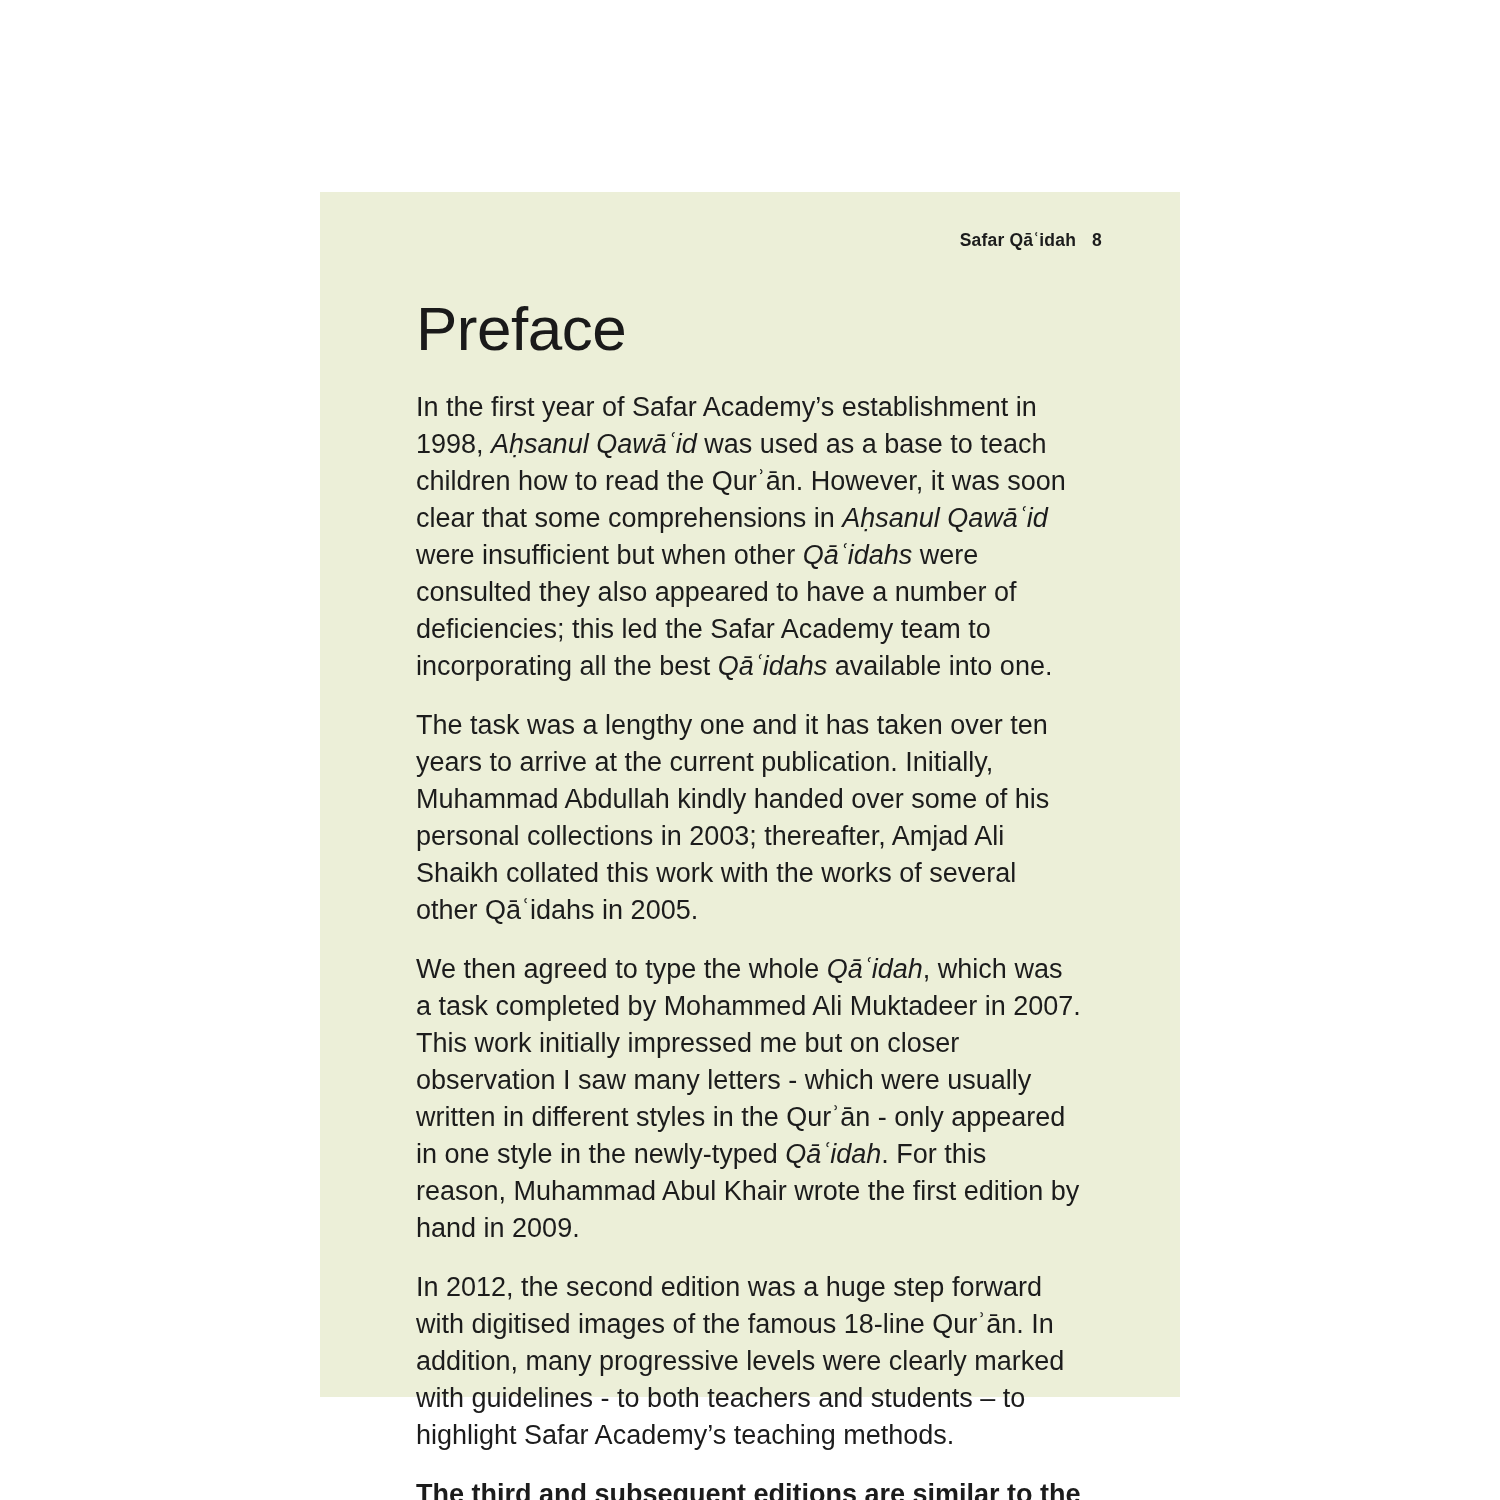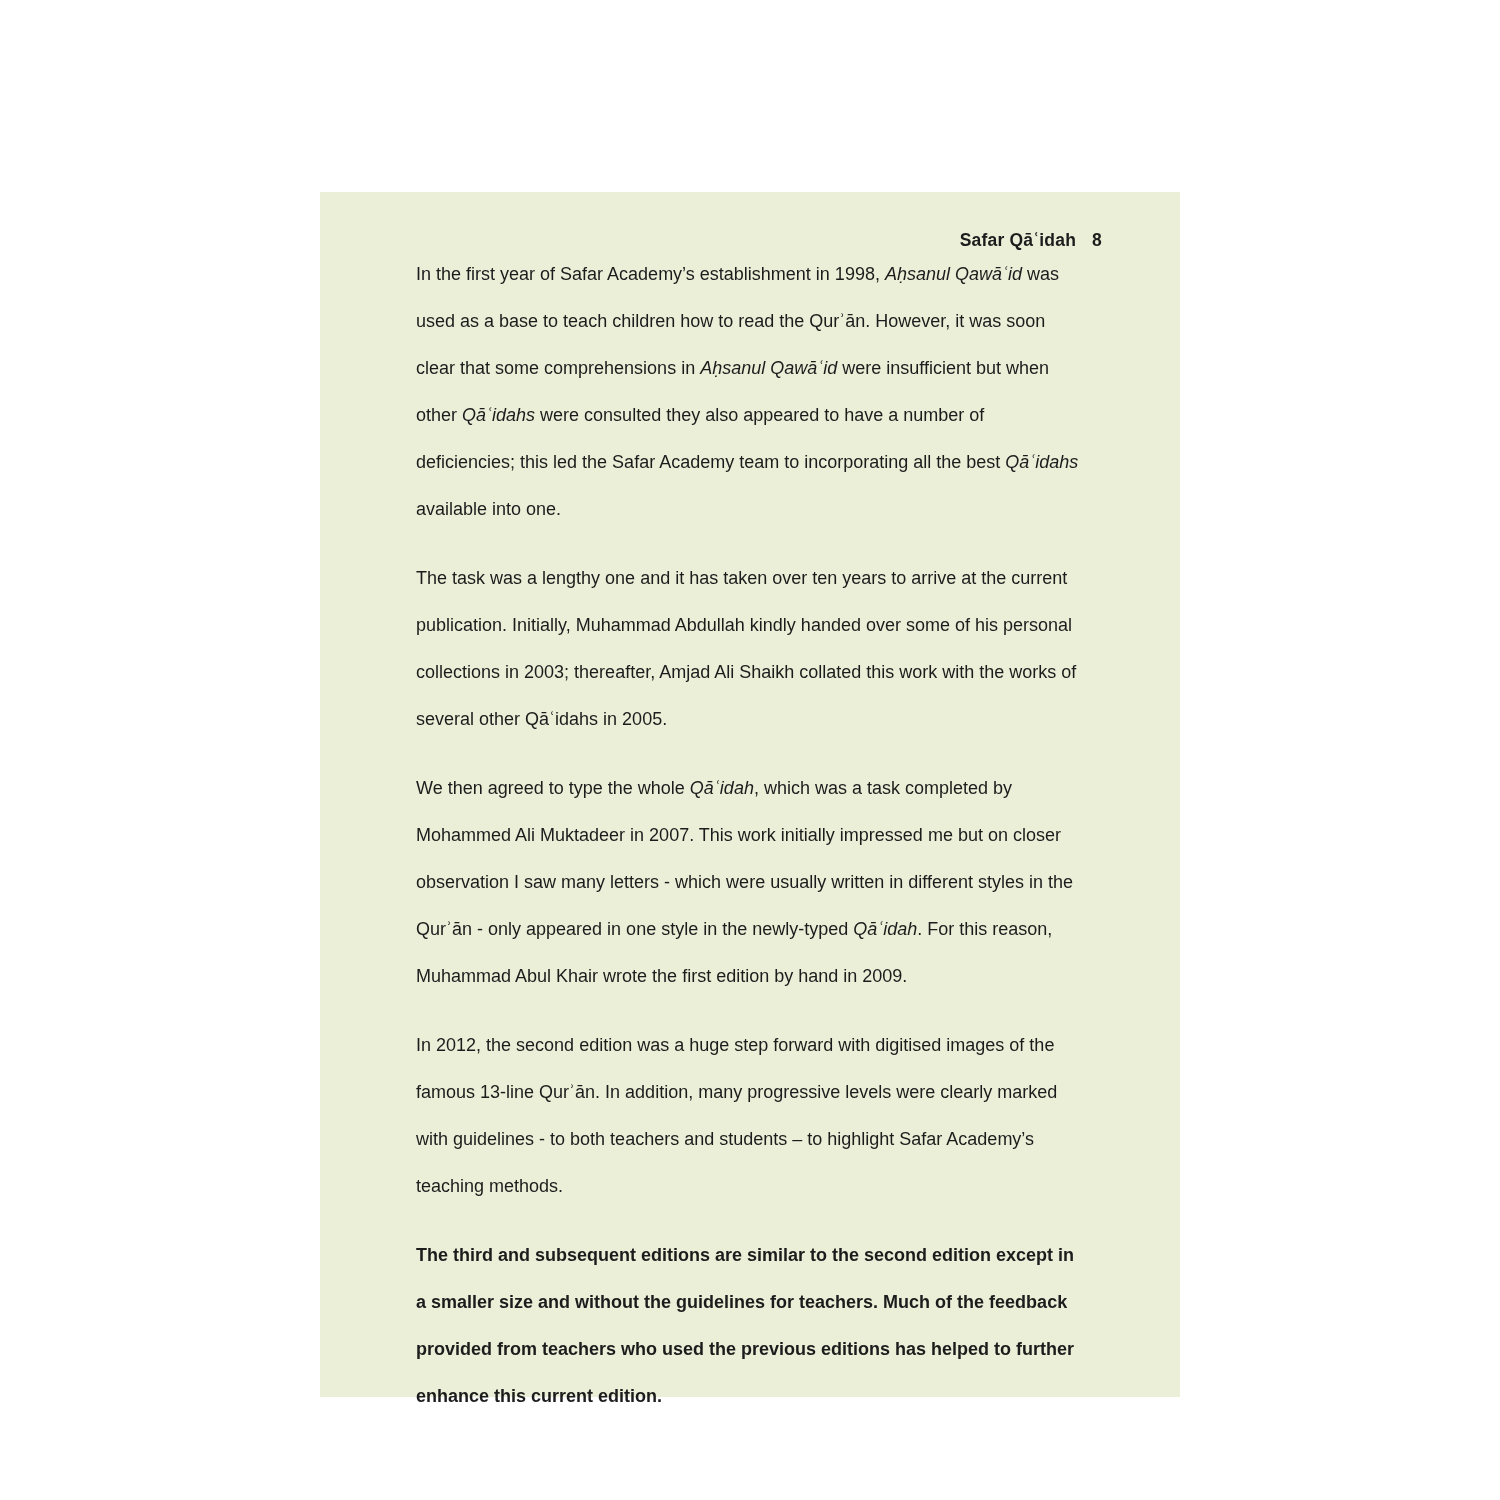--- a/index.html
+++ b/index.html
@@ -46,22 +46,22 @@
   }
   .page-title {
     font-size: 62px;
     font-weight: 400;
     color: #1a1a1a;
     margin: 44px 0 26px 0;
     letter-spacing: -0.5px;
     line-height: 1.1;
   }
   .body-text p {
-    font-size: 18px;
-    line-height: 47px;
+    font-size: 27px;
+    line-height: 37px;
     color: #1c1c1c;
     margin: 0 0 22px 0;
     max-width: 665px;
     text-align: left;
   }
   .body-text p:last-child {
     margin-bottom: 0;
     font-weight: bold;
   }
   em {
@@ -71,23 +71,24 @@
 </head>
 <body>
 
 <div class="page-canvas">
   <div class="book-page">
 
     <div class="running-head">
       <span>Safar Qāʿidah</span><span class="page-number">8</span>
     </div>
 
+    <h1 class="page-title">Preface</h1>
 
     <div class="body-text">
       <p><span>In the first year of Safar Academy’s establishment in 1998, </span><em>Aḥsanul Qawāʿid</em><span> was used as a base to teach children how to read the Qurʾān. However, it was soon clear that some comprehensions in </span><em>Aḥsanul Qawāʿid</em><span> were insufficient but when other </span><em>Qāʿidahs</em><span> were consulted they also appeared to have a number of deficiencies; this led the Safar Academy team to incorporating all the best </span><em>Qāʿidahs</em><span> available into one.</span></p>
       <p><span>The task was a lengthy one and it has taken over ten years to arrive at the current publication. Initially, Muhammad Abdullah kindly handed over some of his personal collections in 2003; thereafter, Amjad Ali Shaikh collated this work with the works of several other Qāʿidahs in 2005.</span></p>
       <p><span>We then agreed to type the whole </span><em>Qāʿidah</em><span>, which was a task completed by Mohammed Ali Muktadeer in 2007. This work initially impressed me but on closer observation I saw many letters - which were usually written in different styles in the Qurʾān - only appeared in one style in the newly-typed </span><em>Qāʿidah</em><span>. For this reason, Muhammad Abul Khair wrote the first edition by hand in 2009.</span></p>
-      <p><span>In 2012, the second edition was a huge step forward with digitised images of the famous 13-line Qurʾān. In addition, many progressive levels were clearly marked with guidelines - to both teachers and students – to highlight Safar Academy’s teaching methods.</span></p>
+      <p><span>In 2012, the second edition was a huge step forward with digitised images of the famous 18-line Qurʾān. In addition, many progressive levels were clearly marked with guidelines - to both teachers and students – to highlight Safar Academy’s teaching methods.</span></p>
       <p><span>The third and subsequent editions are similar to the second edition except in a smaller size and without the guidelines for teachers. Much of the feedback provided from teachers who used the previous editions has helped to further enhance this current edition.</span></p>
     </div>
 
   </div>
 </div>
 
 </body></html>

